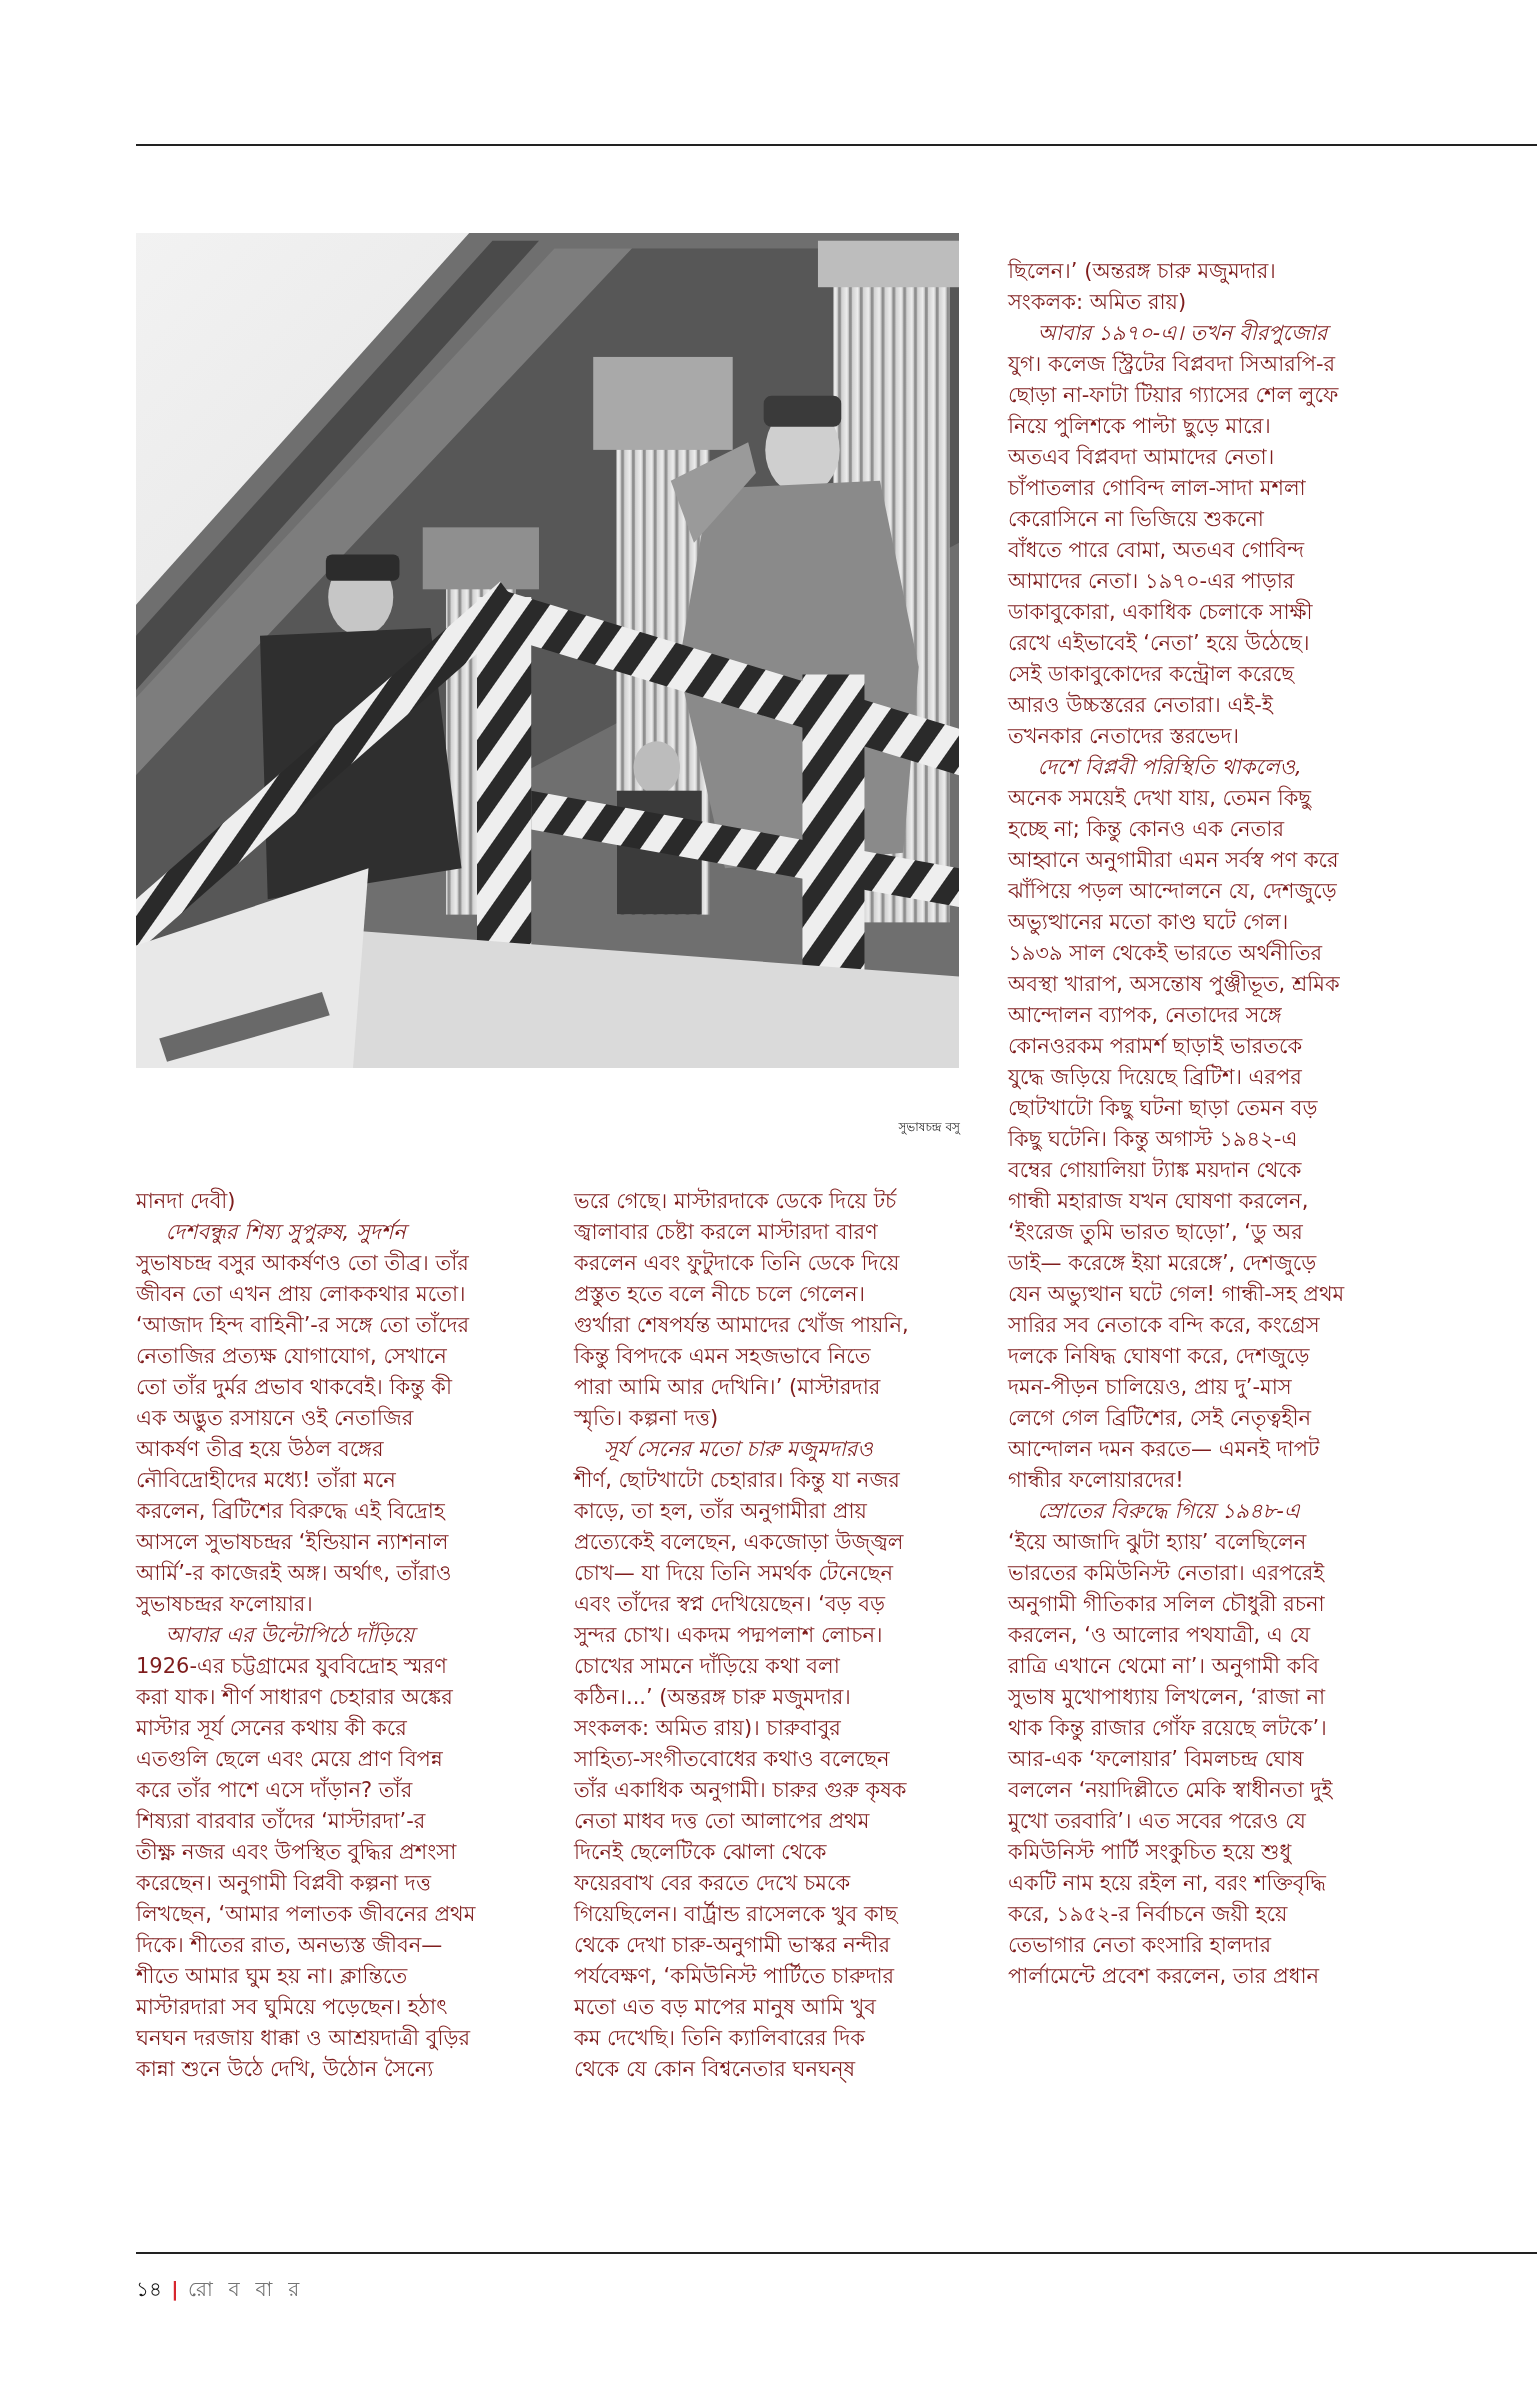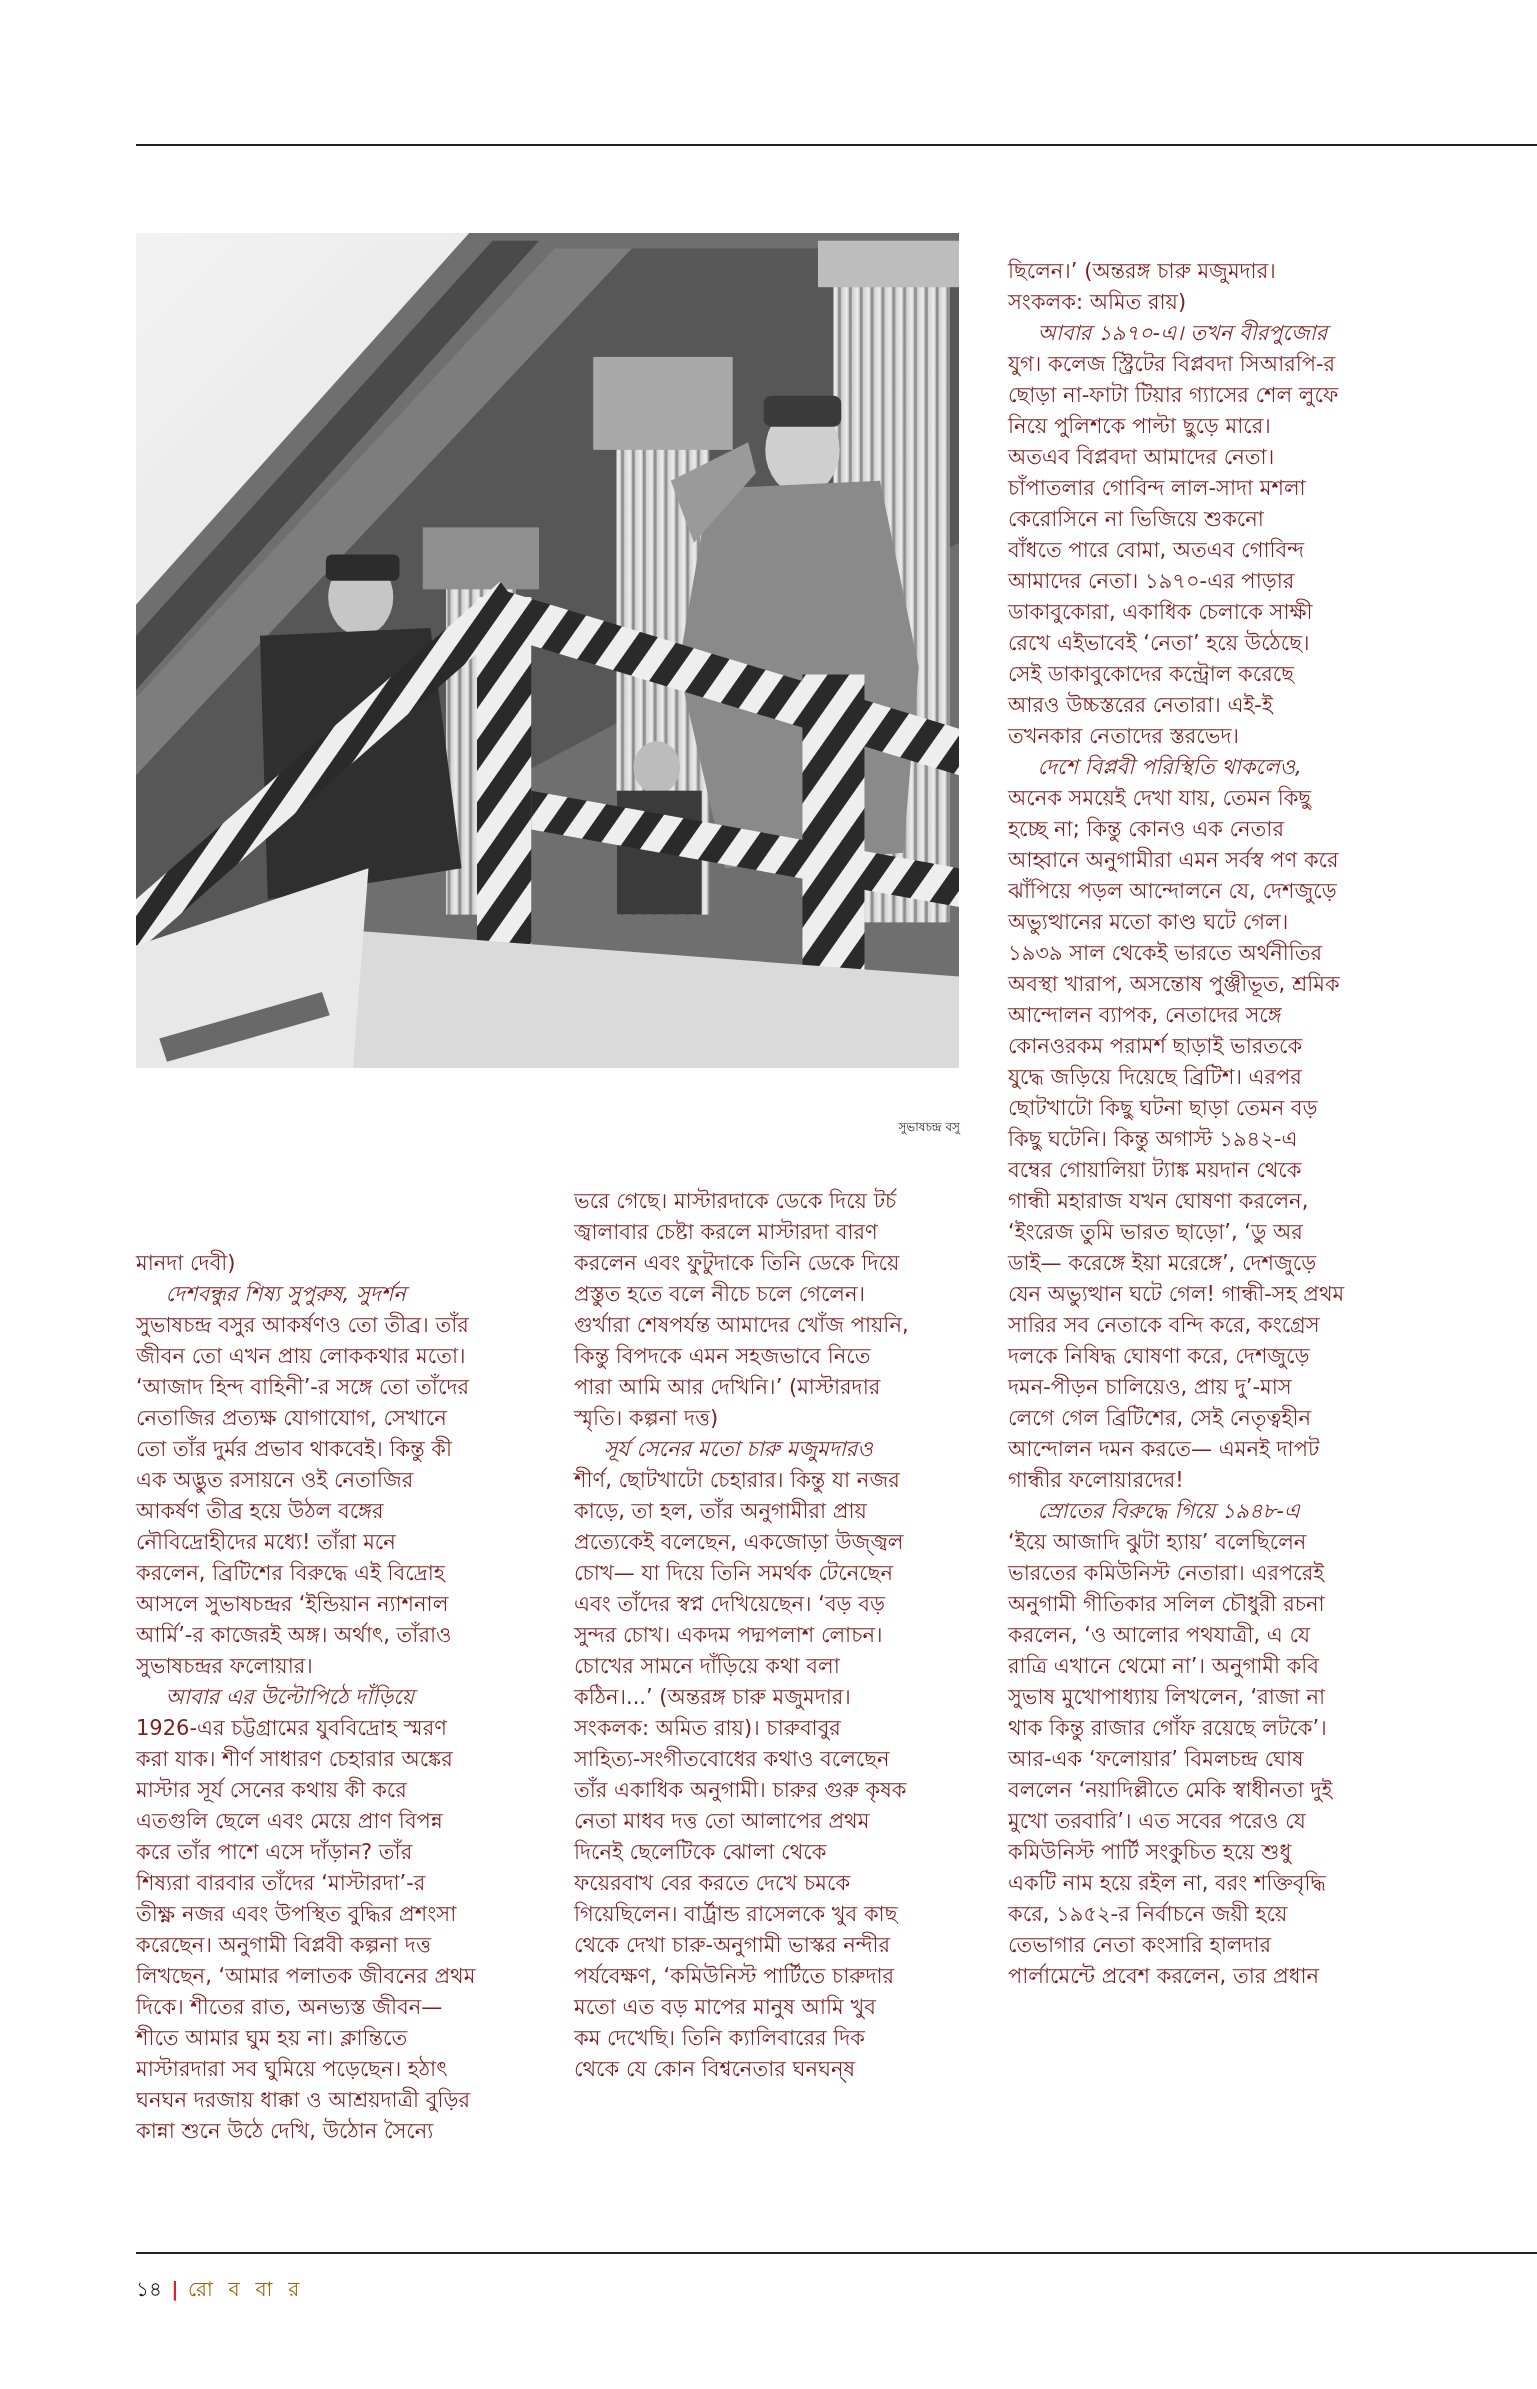--- a/index.html
+++ b/index.html
@@ -22,30 +22,30 @@
     position: absolute; top: 1116px; right: 578px;
     font-size: 12px; line-height: 23px; color: #1a1a1a; text-align: right;
   }
 
   .col {
     position: absolute; font-size: 21px; line-height: 31px; color: #7f1d1d;
   }
   .col .line { white-space: nowrap; height: 31px; }
   .col .indent { padding-left: 29.5px; font-style: italic; }
 
-  .col1 { left: 136px; top: 1248px; width: 403px; }
+  .col1 { left: 136px; top: 1186px; width: 403px; }
   .col2 { left: 574px; top: 1186px; width: 403px; }
   .col3 { left: 1008px; top: 256px; width: 434px; }
 
   .footer {
     position: absolute; left: 136px; top: 2275px;
     font-size: 20px; line-height: 28px; display: flex; gap: 9.3px;
   }
   .footer .sep { color: #d7262e; font-weight: bold; }
-  .footer .mag { letter-spacing: 4.7px; color: #a16207; }
+  .footer .mag { letter-spacing: 4.7px; color: #737373; }
 </style>
 </head>
 <body>
 
 <div class="rule top"></div>
 
 <div class="photo">
   <svg viewBox="0 0 1062 1078" preserveAspectRatio="none">
     <defs>
       <linearGradient id="sky" x1="0" y1="0" x2="1" y2="1">

